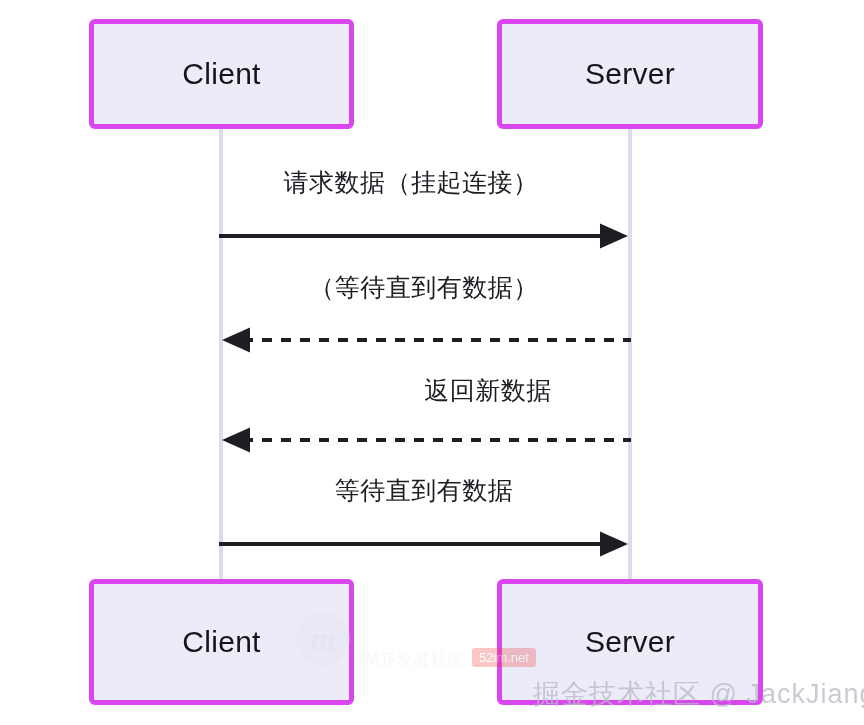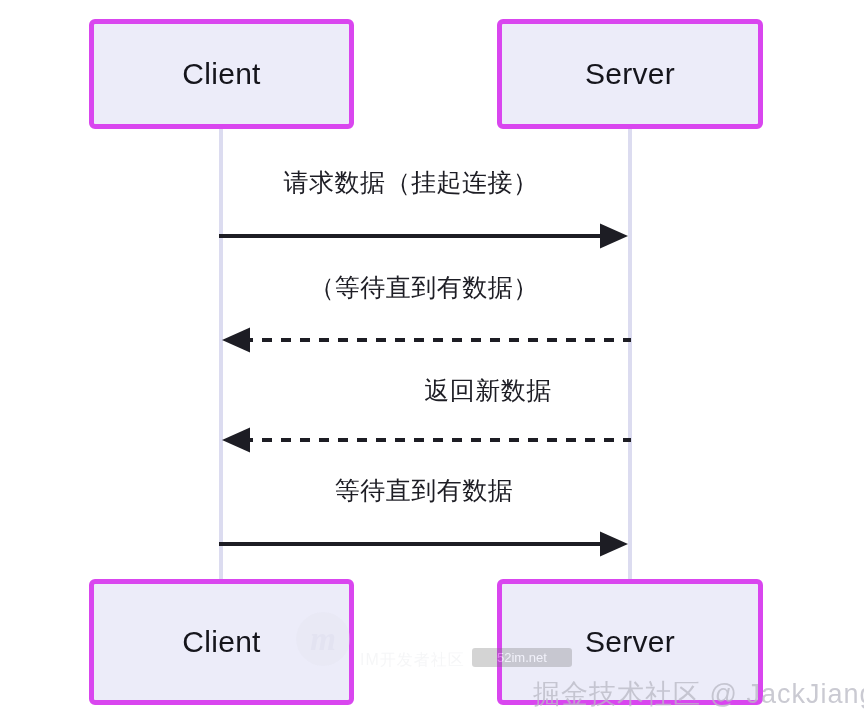--- a/index.html
+++ b/index.html
@@ -129,24 +129,24 @@
     top: 46px;
     font-size: 16px;
     color: #e0e2e6;
     letter-spacing: 1px;
     white-space: nowrap;
   }
   #watermark-im .wm-badge {
     position: absolute;
     left: 176px;
     top: 44px;
-    padding: 2px 25px;
+    padding: 2px 7px;
     font-size: 13px;
     color: #ffffff;
-    background: #737373;
+    background: #ef4444;
     border-radius: 3px;
     white-space: nowrap;
   }
 
   #watermark-juejin {
     position: absolute;
     left: 533px;
     top: 676px;
     font-size: 27px;
     color: #b9b9c4;

